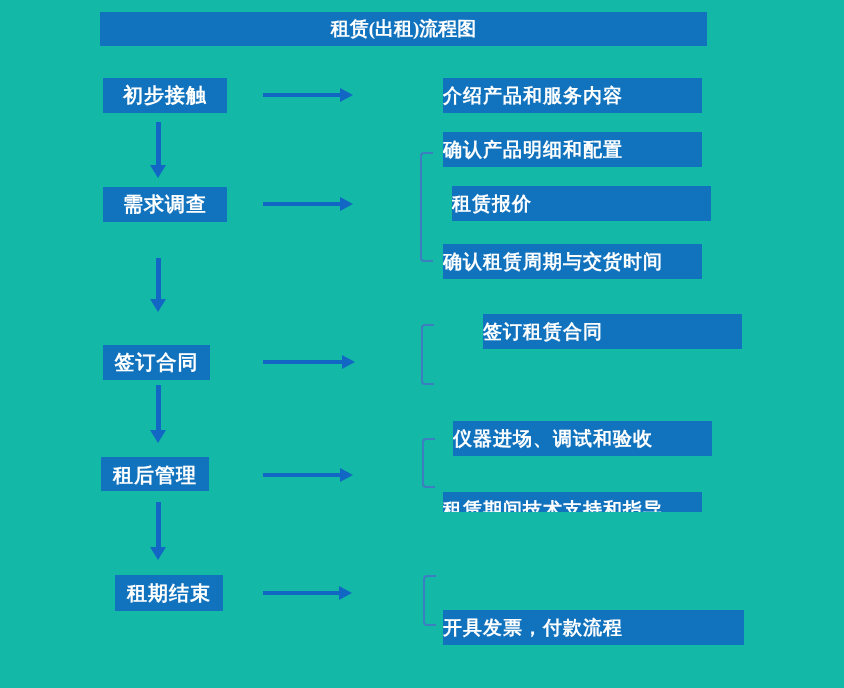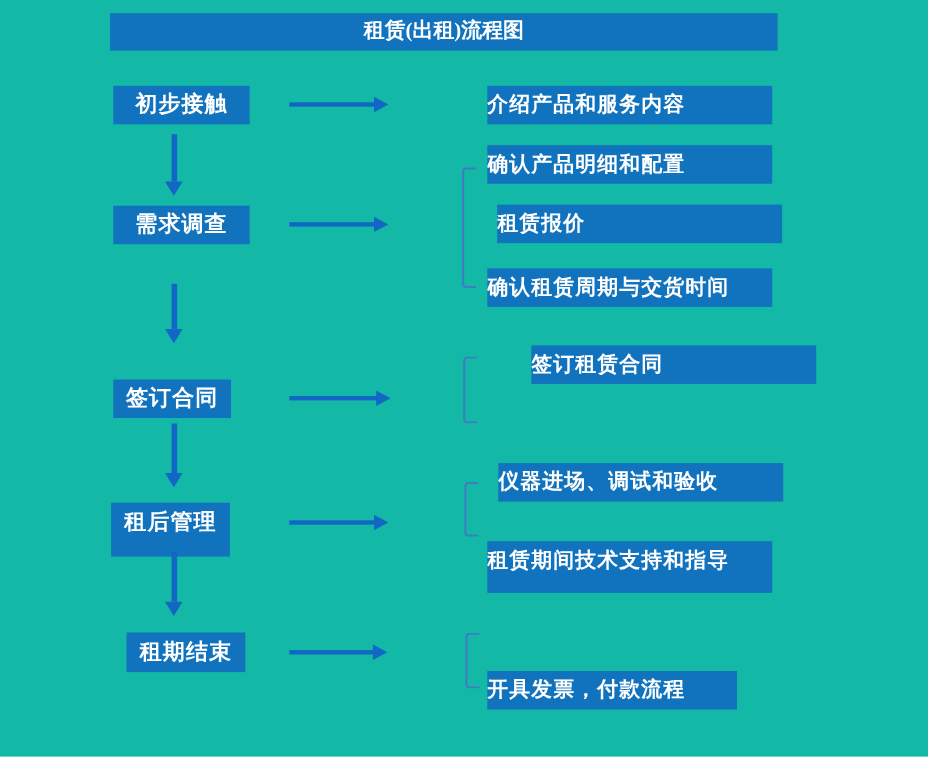--- a/index.html
+++ b/index.html
@@ -73,31 +73,31 @@
 </head>
 <body>
 
 <div id="canvas">
 
   <div class="banner" style="left:100px; top:12px; width:607px; height:34px; line-height:34px;">租赁(出租)流程图</div>
 
   <div class="box left" style="left:103px; top:78px; width:124px; height:35px; line-height:35px;">初步接触</div>
   <div class="box left" style="left:103px; top:187px; width:124px; height:35px; line-height:35px;">需求调查</div>
   <div class="box left" style="left:103px; top:345px; width:107px; height:35px; line-height:35px;">签订合同</div>
-  <div class="box left" style="left:101px; top:457px; width:108px; height:49px; line-height:36px;">租后管理</div>
+  <div class="box left" style="left:101px; top:457px; width:108px; height:34px; line-height:36px;">租后管理</div>
   <div class="box left" style="left:100px; top:575px; width:108px; height:36px; line-height:36px;margin-left:15px;">租期结束</div>
 
   <div class="box right" style="left:443px; top:78px;  width:259px; height:35px; line-height:35px;">介绍产品和服务内容</div>
   <div class="box right" style="left:443px; top:132px; width:259px; height:35px; line-height:35px;">确认产品明细和配置</div>
   <div class="box right" style="left:452px; top:186px; width:259px; height:35px; line-height:35px;">租赁报价</div>
   <div class="box right" style="left:443px; top:244px; width:259px; height:35px; line-height:35px;">确认租赁周期与交货时间</div>
   <div class="box right" style="left:443px; top:314px; width:259px; height:35px; line-height:35px;margin-left:40px;">签订租赁合同</div>
   <div class="box right" style="left:443px; top:421px; width:259px; height:35px; line-height:35px;margin-left:10px;">仪器进场、调试和验收</div>
-  <div class="box right" style="left:443px; top:492px; width:259px; height:47px; line-height:35px;">租赁期间技术支持和指导</div>
-  <div class="box right" style="left:443px; top:610px; width:227px; height:35px; line-height:35px;">开具发票，付款流程</div>
+  <div class="box right" style="left:443px; top:492px; width:259px; height:20px; line-height:35px;">租赁期间技术支持和指导</div>
+  <div class="box right" style="left:443px; top:610px; width:301px; height:35px; line-height:35px;">开具发票，付款流程</div>
 
   <div class="harrow" style="left:263px; top:88px;  width:90px;">
     <div class="shaft" style="width:79px;"></div>
     <div class="head"></div>
   </div>
   <div class="harrow" style="left:263px; top:197px; width:90px;">
     <div class="shaft" style="width:79px;"></div>
     <div class="head"></div>
   </div>
   <div class="harrow" style="left:263px; top:355px; width:92px;">

